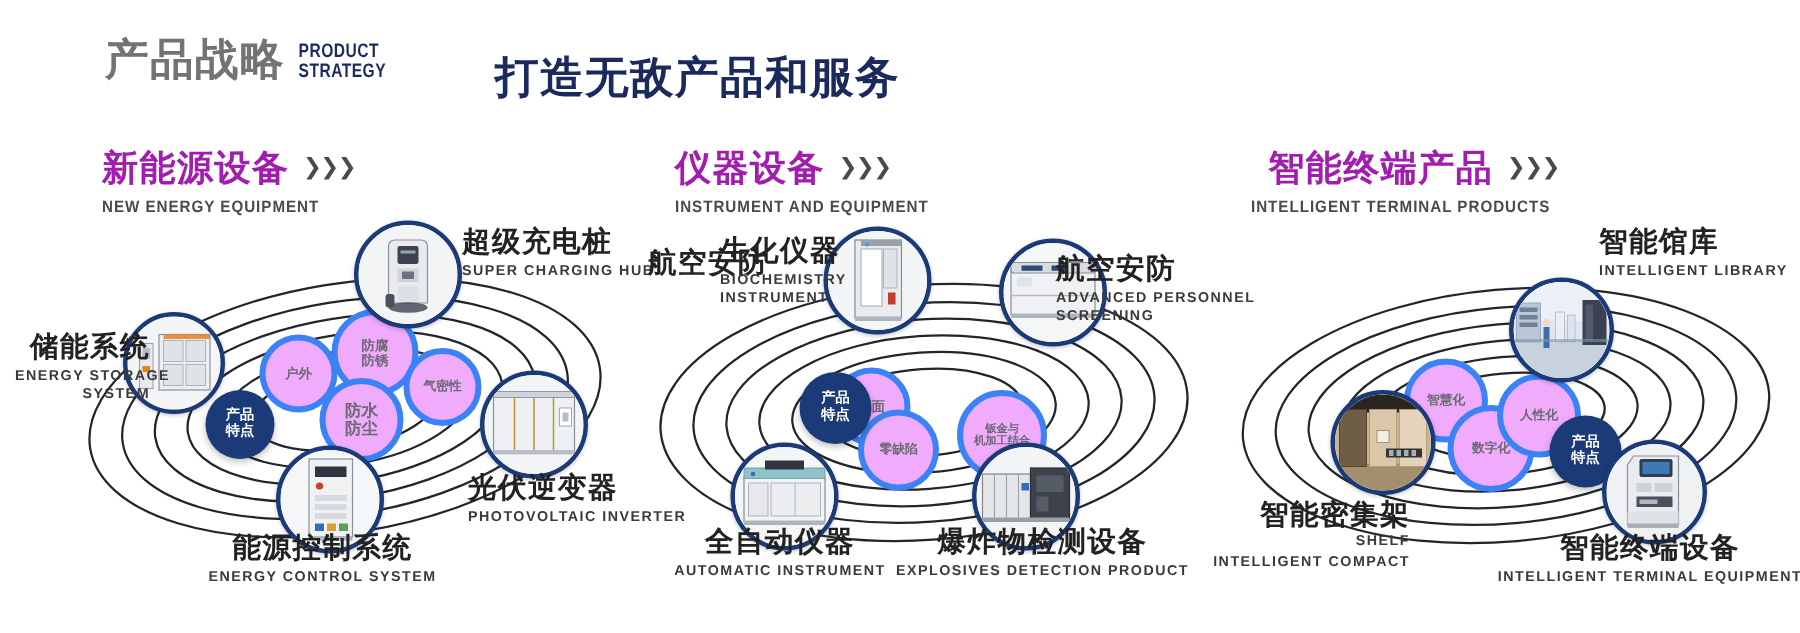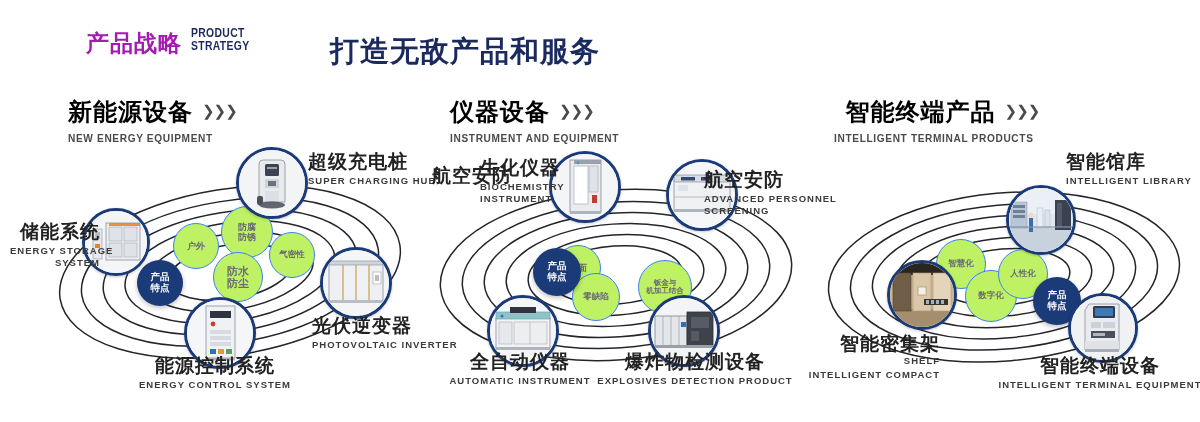--- a/index.html
+++ b/index.html
@@ -6,57 +6,57 @@
   body{
     width:1200px;height:422px;position:relative;overflow:hidden;
     font-family:"Liberation Sans","DejaVu Sans",sans-serif;
     -webkit-font-smoothing:antialiased;
   }
   .page{position:absolute;inset:0;}
 
   
   .header{position:absolute;left:70px;top:26px;display:flex;align-items:flex-end;}
   .h-cn{
-    font-size:23px;font-weight:bold;color:#a21caf;letter-spacing:1px;
-    line-height:1;white-space:nowrap;margin-left:16px;
+    font-size:29px;font-weight:bold;color:#737373;letter-spacing:1px;
+    line-height:1;white-space:nowrap;
   }
   .h-en{
     margin-left:9px;margin-bottom:2px;
     font-size:13px;font-weight:bold;color:#1b2a5e;line-height:1.02;
     letter-spacing:0.4px;transform:scaleX(.8);transform-origin:left bottom;
     white-space:nowrap;
   }
   .h-sub{
     position:absolute;left:330px;top:32px;
     font-size:29px;font-weight:bold;color:#1b2a5e;letter-spacing:1px;white-space:nowrap;
   }
 
   
   .sec-title{position:absolute;white-space:nowrap;}
-  .sec-cn{font-size:24px;font-weight:bold;color:#000000;letter-spacing:1px;display:inline-block;vertical-align:middle;}
+  .sec-cn{font-size:24px;font-weight:bold;color:#a21caf;letter-spacing:1px;display:inline-block;vertical-align:middle;}
   .chev{display:inline-block;vertical-align:middle;margin-left:9px;margin-bottom:3px;font-size:15px;color:#4a4a4a;letter-spacing:-1px;font-weight:bold;}
   .sec-en{margin-top:4px;font-size:11px;font-weight:bold;color:#4a4a4a;letter-spacing:0.7px;transform:scaleX(.92);transform-origin:left top;}
 
   
   .cluster{position:absolute;}
   .rings{position:absolute;inset:0;}
 
   
   .node{
     position:absolute;border-radius:50%;
     border:3px solid #1b3a78;
     overflow:hidden;background:#f2f3f5;
     box-shadow:0 1px 3px rgba(0,0,0,.22);
   }
   .node .art{position:absolute;inset:0;}
 
   
   .bub{
     position:absolute;border-radius:50%;
-    background:#bef264;border:1px solid #3b82f6;
+    background:#f0abfc;border:4px solid #3b82f6;
     display:flex;align-items:center;justify-content:center;text-align:center;
     color:#6a6a72;line-height:1.12;font-weight:bold;
   }
   .bub.core{
     background:#1b3a78;border:none;color:#ffffff;
     box-shadow:0 2px 5px rgba(0,0,0,.25);
   }
   .bub span{display:block;}
 
   

